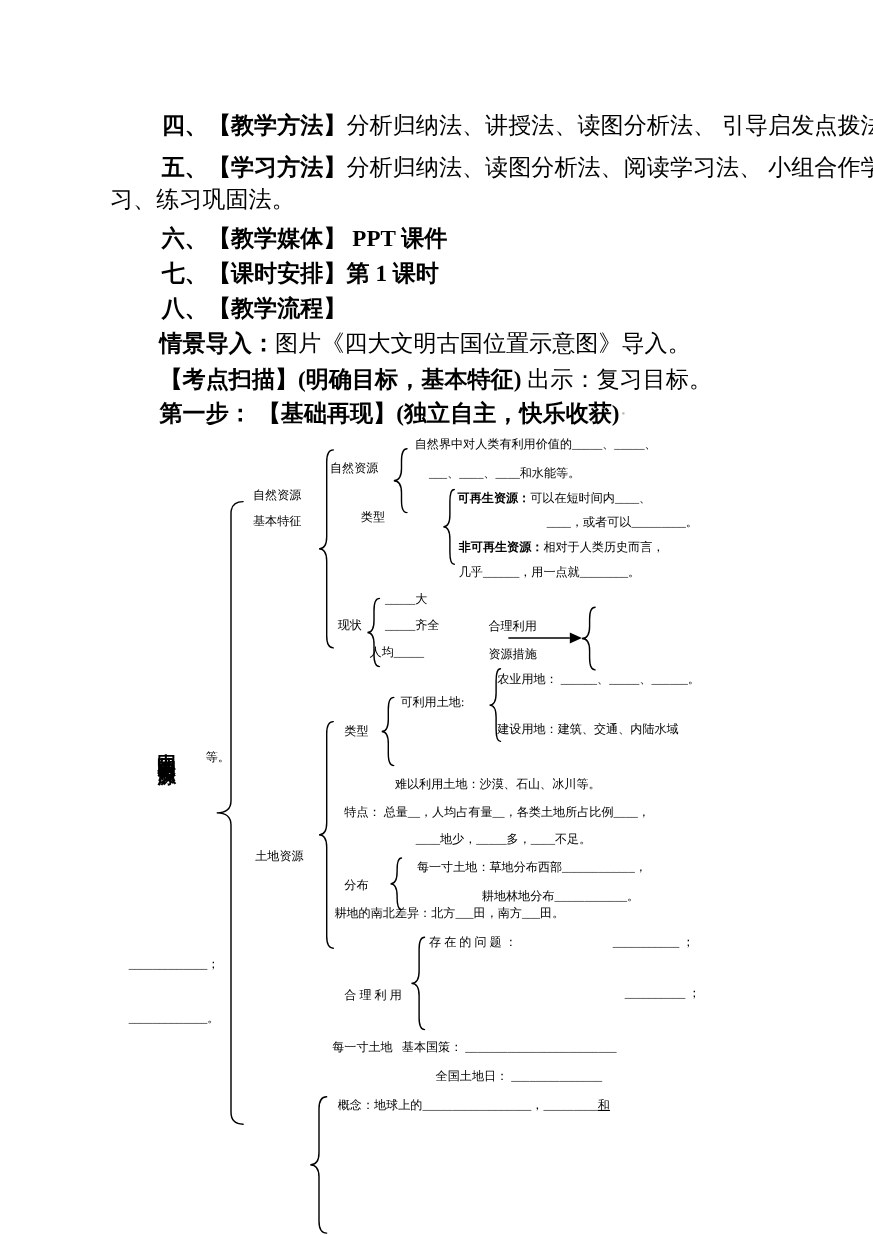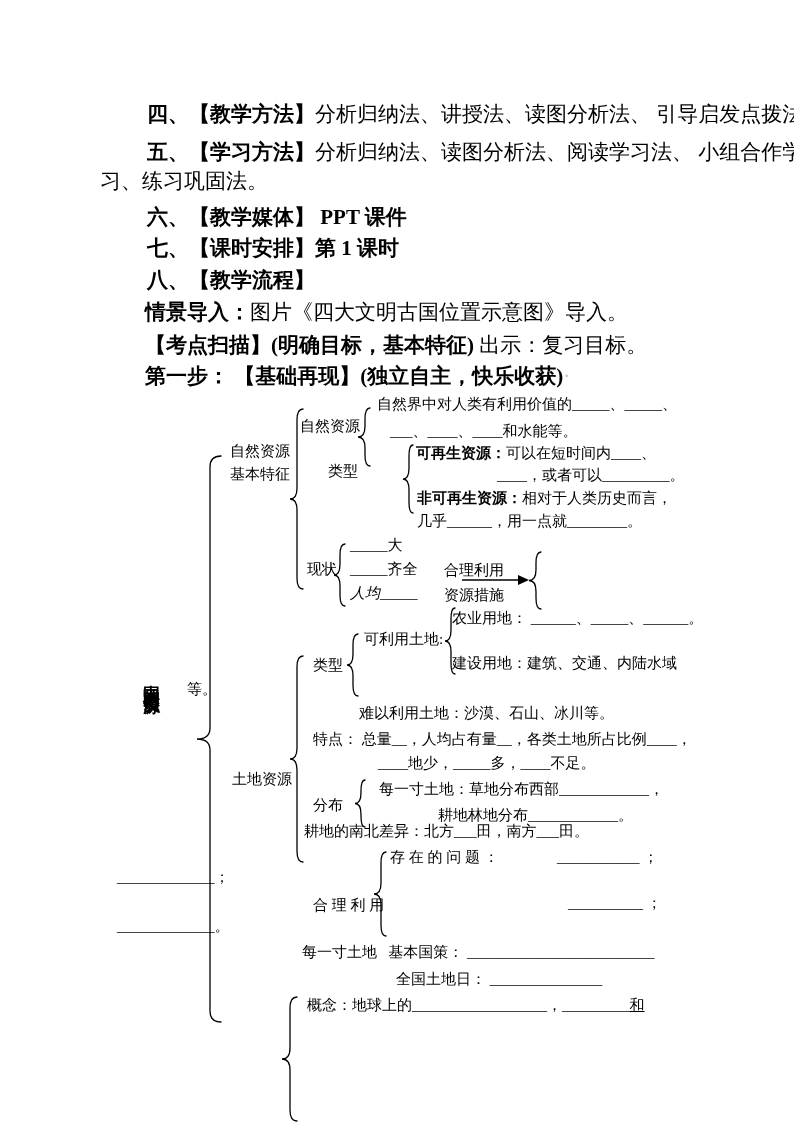--- a/index.html
+++ b/index.html
@@ -3,21 +3,21 @@
 <meta charset="utf-8">
 <style>
   html,body{margin:0;padding:0;background:#fff;}
   .page{
     position:relative;width:794px;height:1123px;background:#ffffff;
     font-family:"Liberation Serif","DejaVu Serif",serif;color:#000;
     overflow:hidden;margin:0 auto;
   }
   .hl{position:absolute;font-size:21px;line-height:20px;white-space:pre;}
   .hl b{font-weight:bold;}
-  .dt{position:absolute;font-size:15px;line-height:17px;white-space:pre;}
+  .dt{position:absolute;font-size:11px;line-height:17px;white-space:pre;}
   .dt b{font-weight:bold;}
   .two-line{white-space:pre-line;line-height:23px;}
   .vertical{
     writing-mode:vertical-rl;text-orientation:upright;
     font-weight:bold;font-size:17px;letter-spacing:2px;line-height:20px;
   }
   .brace{position:absolute;}
   .brace svg{display:block;}
   .u{text-decoration:underline;}
   .dot{color:#b9c6ae;font-weight:normal;}
@@ -77,21 +77,21 @@
   <div class="dt" style="left:417px;top:513px;">几乎______，用一点就________。</div>
 
   <div class="dt" style="left:307px;top:561px;">现状</div>
   <div class="brace" style="left:333px;top:543px;width:13px;height:64px;">
       <svg width="13" height="64" viewBox="0 0 13 64" xmlns="http://www.w3.org/2000/svg">
         <path d="M 12 1 Q 7 1 7 12 L 7 21 Q 7 32 1 32 Q 7 32 7 43 L 7 52 Q 7 63 12 63" fill="none" stroke="#000" stroke-width="1.3" stroke-linecap="round"></path>
       </svg>
     </div>
   <div class="dt" style="left:350px;top:537px;">_____大</div>
   <div class="dt" style="left:350px;top:561px;">_____齐全</div>
-  <div class="dt" style="left:350px;top:585px;font-style:italic;">人均_____</div>
+  <div class="dt" style="left:336px;top:585px;">人均_____</div>
 
   <div class="dt" style="left:444px;top:562px;">合理利用</div>
   <div class="dt" style="left:444px;top:587px;">资源措施</div>
   <svg class="arrow" style="left:462px;top:574px;" width="68" height="12">
       <line x1="0" y1="6" x2="56" y2="6" stroke="#000" stroke-width="1.4"></line>
       <polygon points="56,1 67,6 56,11" fill="#000"></polygon>
     </svg>
   <div class="brace" style="left:528px;top:551px;width:14px;height:59px;">
       <svg width="14" height="59" viewBox="0 0 14 59" xmlns="http://www.w3.org/2000/svg">
         <path d="M 13 1 Q 8 1 8 12 L 8 18.5 Q 8 29.5 1 29.5 Q 8 29.5 8 40.5 L 8 47 Q 8 58 13 58" fill="none" stroke="#000" stroke-width="1.3" stroke-linecap="round"></path>

